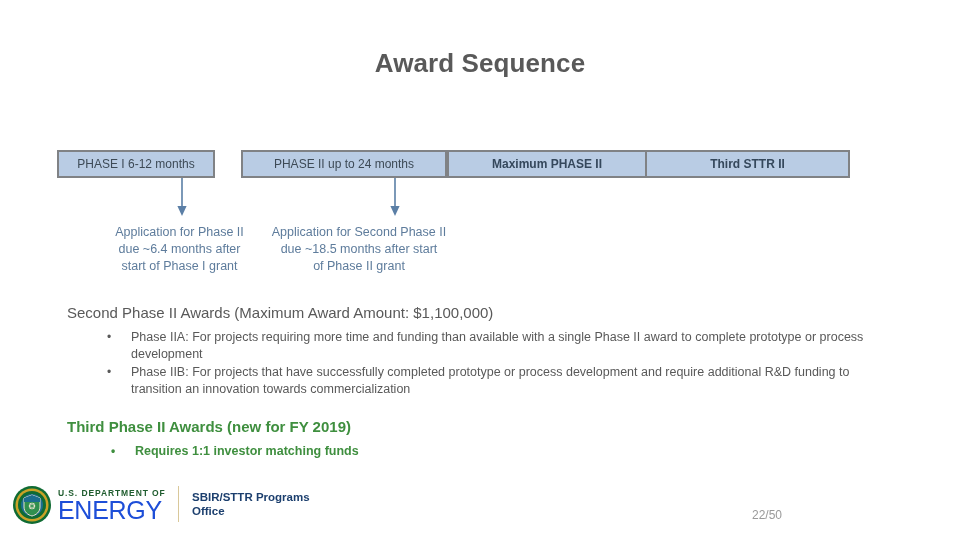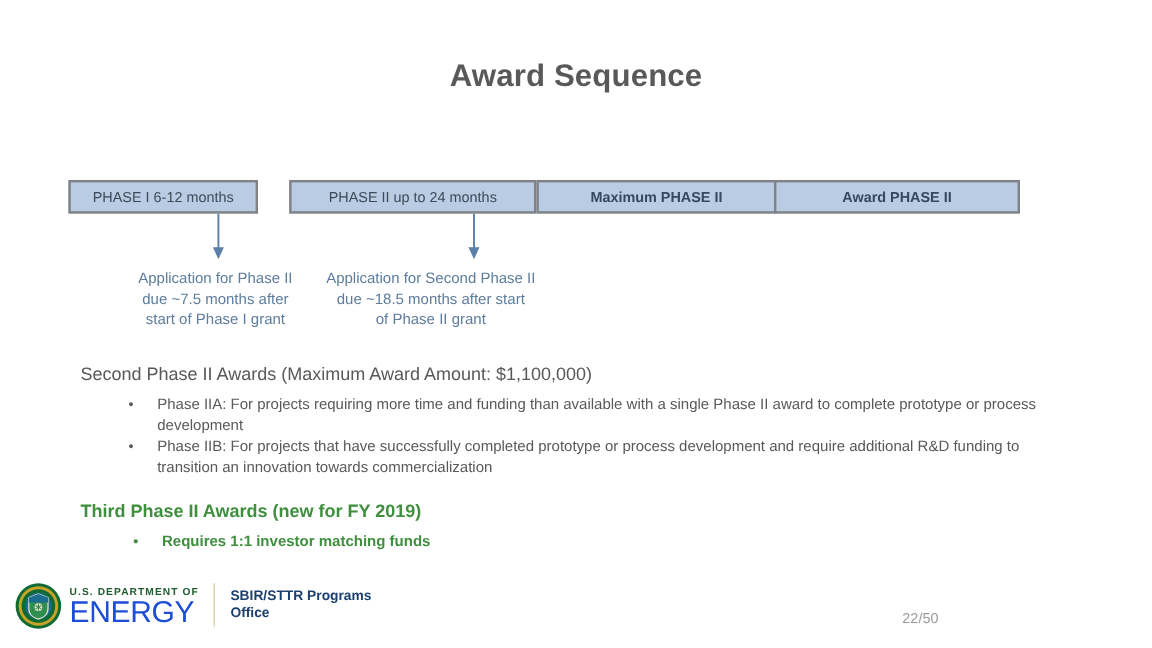--- a/index.html
+++ b/index.html
@@ -210,37 +210,37 @@
 
   <div class="phase-box pb-2">
     <span>PHASE II  up to 24 months</span>
   </div>
 
   <div class="phase-box pb-3">
     <span>Maximum PHASE II</span>
   </div>
 
   <div class="phase-box pb-4">
-    <span>Award PHASE II</span>
+    <span>Third STTR II</span>
   </div>
 </div>
 
 <svg class="arrow a-1" viewBox="0 0 16 40">
   <line x1="8" y1="0" x2="8" y2="30" stroke="#5b7fa6" stroke-width="1.6"></line>
   <polygon points="8,38 3.4,28 12.6,28" fill="#5b7fa6"></polygon>
 </svg>
 
 <svg class="arrow a-2" viewBox="0 0 16 40">
   <line x1="8" y1="0" x2="8" y2="30" stroke="#5b7fa6" stroke-width="1.6"></line>
   <polygon points="8,38 3.4,28 12.6,28" fill="#5b7fa6"></polygon>
 </svg>
 
 <div class="arrow-caption c-1">
   <div>Application for Phase II</div>
-  <div>due ~7.5 months after</div>
+  <div>due ~6.4 months after</div>
   <div>start of Phase I grant</div>
 </div>
 
 <div class="arrow-caption c-2">
   <div>Application for Second Phase II</div>
   <div>due ~18.5 months after start</div>
   <div>of Phase II grant</div>
 </div>
 
 <div id="body-block">

